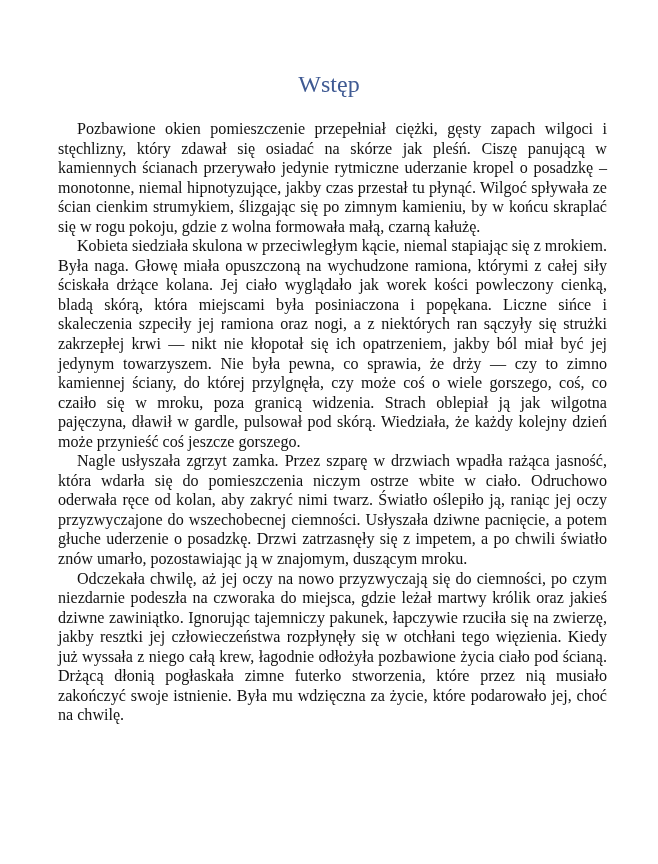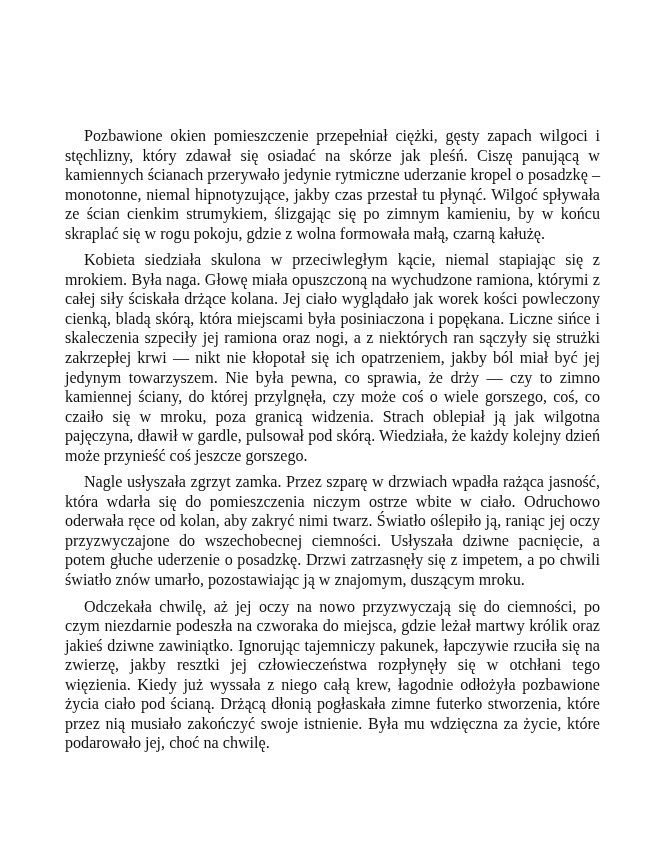--- a/index.html
+++ b/index.html
@@ -38,29 +38,30 @@
       position: absolute;
       left: 58px;
       top: 119px;
       width: 549px;
       font-family: "Liberation Serif", serif;
       font-size: 16.1px;
       line-height: 19.55px;
       color: #111111;
     }
     .body-text p {
-      margin: 7px;
+      margin: 0;
       text-indent: 19px;
       text-align: justify;
       hyphens: none;
     }
   </style>
 </head>
 <body>
 
 <div class="page">
+  <h1 class="title" style="color: rgb(63, 90, 147);">Wstęp</h1>
   <div class="body-text">
     <p>Pozbawione okien pomieszczenie przepełniał ciężki, gęsty zapach wilgoci i stęchlizny, który zdawał się osiadać na skórze jak pleśń. Ciszę panującą w kamiennych ścianach przerywało jedynie rytmiczne uderzanie kropel o posadzkę – monotonne, niemal hipnotyzujące, jakby czas przestał tu płynąć. Wilgoć spływała ze ścian cienkim strumykiem, ślizgając się po zimnym kamieniu, by w końcu skraplać się w rogu pokoju, gdzie z wolna formowała małą, czarną kałużę.</p>
     <p>Kobieta siedziała skulona w przeciwległym kącie, niemal stapiając się z mrokiem. Była naga. Głowę miała opuszczoną na wychudzone ramiona, którymi z całej siły ściskała drżące kolana. Jej ciało wyglądało jak worek kości powleczony cienką, bladą skórą, która miejscami była posiniaczona i popękana. Liczne sińce i skaleczenia szpeciły jej ramiona oraz nogi, a z niektórych ran sączyły się strużki zakrzepłej krwi — nikt nie kłopotał się ich opatrzeniem, jakby ból miał być jej jedynym towarzyszem. Nie była pewna, co sprawia, że drży — czy to zimno kamiennej ściany, do której przylgnęła, czy może coś o wiele gorszego, coś, co czaiło się w mroku, poza granicą widzenia. Strach oblepiał ją jak wilgotna pajęczyna, dławił w gardle, pulsował pod skórą. Wiedziała, że każdy kolejny dzień może przynieść coś jeszcze gorszego.</p>
     <p>Nagle usłyszała zgrzyt zamka. Przez szparę w drzwiach wpadła rażąca jasność, która wdarła się do pomieszczenia niczym ostrze wbite w ciało. Odruchowo oderwała ręce od kolan, aby zakryć nimi twarz. Światło oślepiło ją, raniąc jej oczy przyzwyczajone do wszechobecnej ciemności. Usłyszała dziwne pacnięcie, a potem głuche uderzenie o posadzkę. Drzwi zatrzasnęły się z impetem, a po chwili światło znów umarło, pozostawiając ją w znajomym, duszącym mroku.</p>
     <p>Odczekała chwilę, aż jej oczy na nowo przyzwyczają się do ciemności, po czym niezdarnie podeszła na czworaka do miejsca, gdzie leżał martwy królik oraz jakieś dziwne zawiniątko. Ignorując tajemniczy pakunek, łapczywie rzuciła się na zwierzę, jakby resztki jej człowieczeństwa rozpłynęły się w otchłani tego więzienia. Kiedy już wyssała z niego całą krew, łagodnie odłożyła pozbawione życia ciało pod ścianą. Drżącą dłonią pogłaskała zimne futerko stworzenia, które przez nią musiało zakończyć swoje istnienie. Była mu wdzięczna za życie, które podarowało jej, choć na chwilę.</p>
   </div>
 </div>
 
 </body></html>

